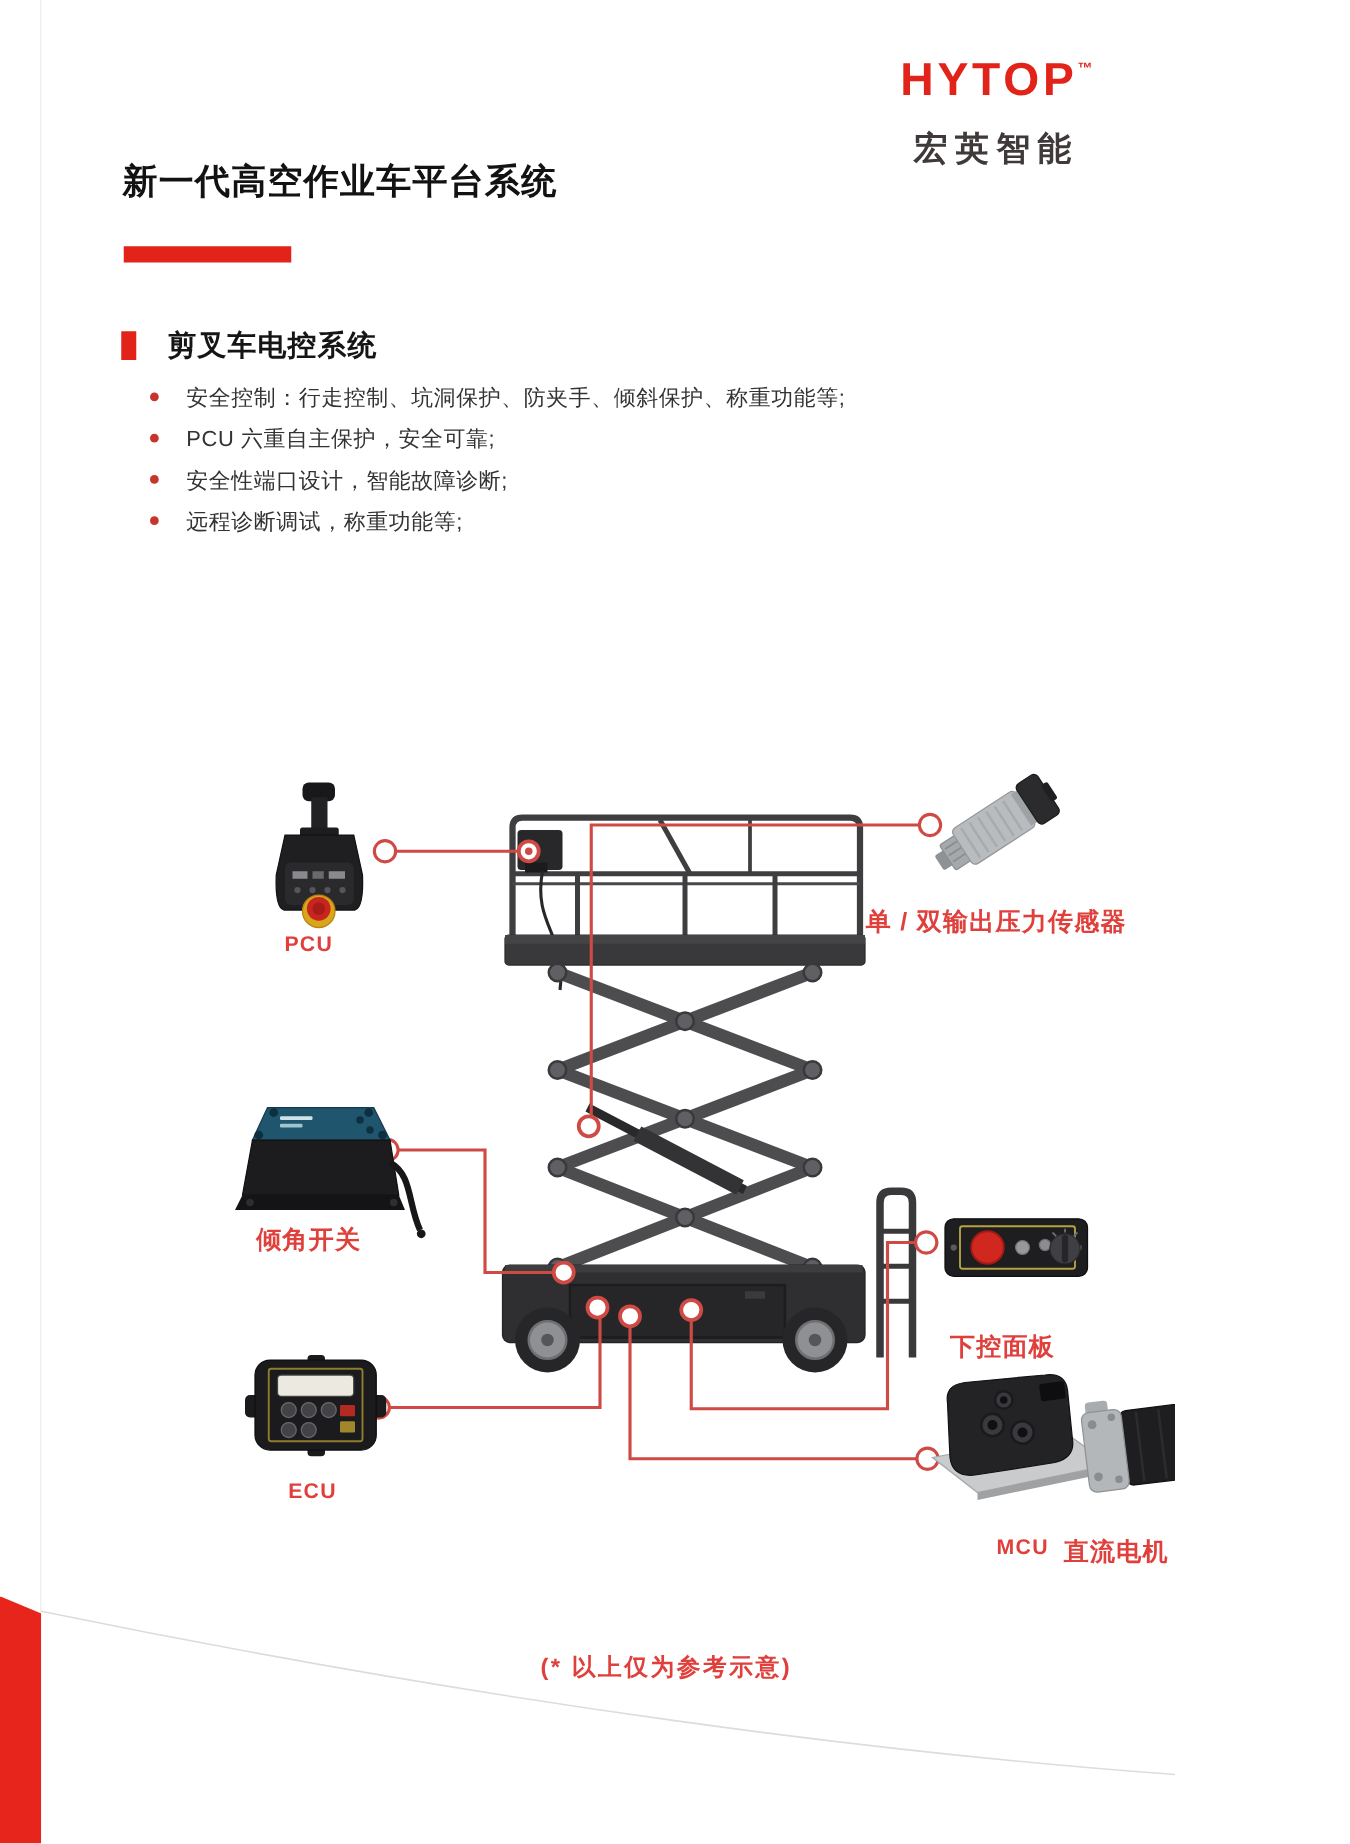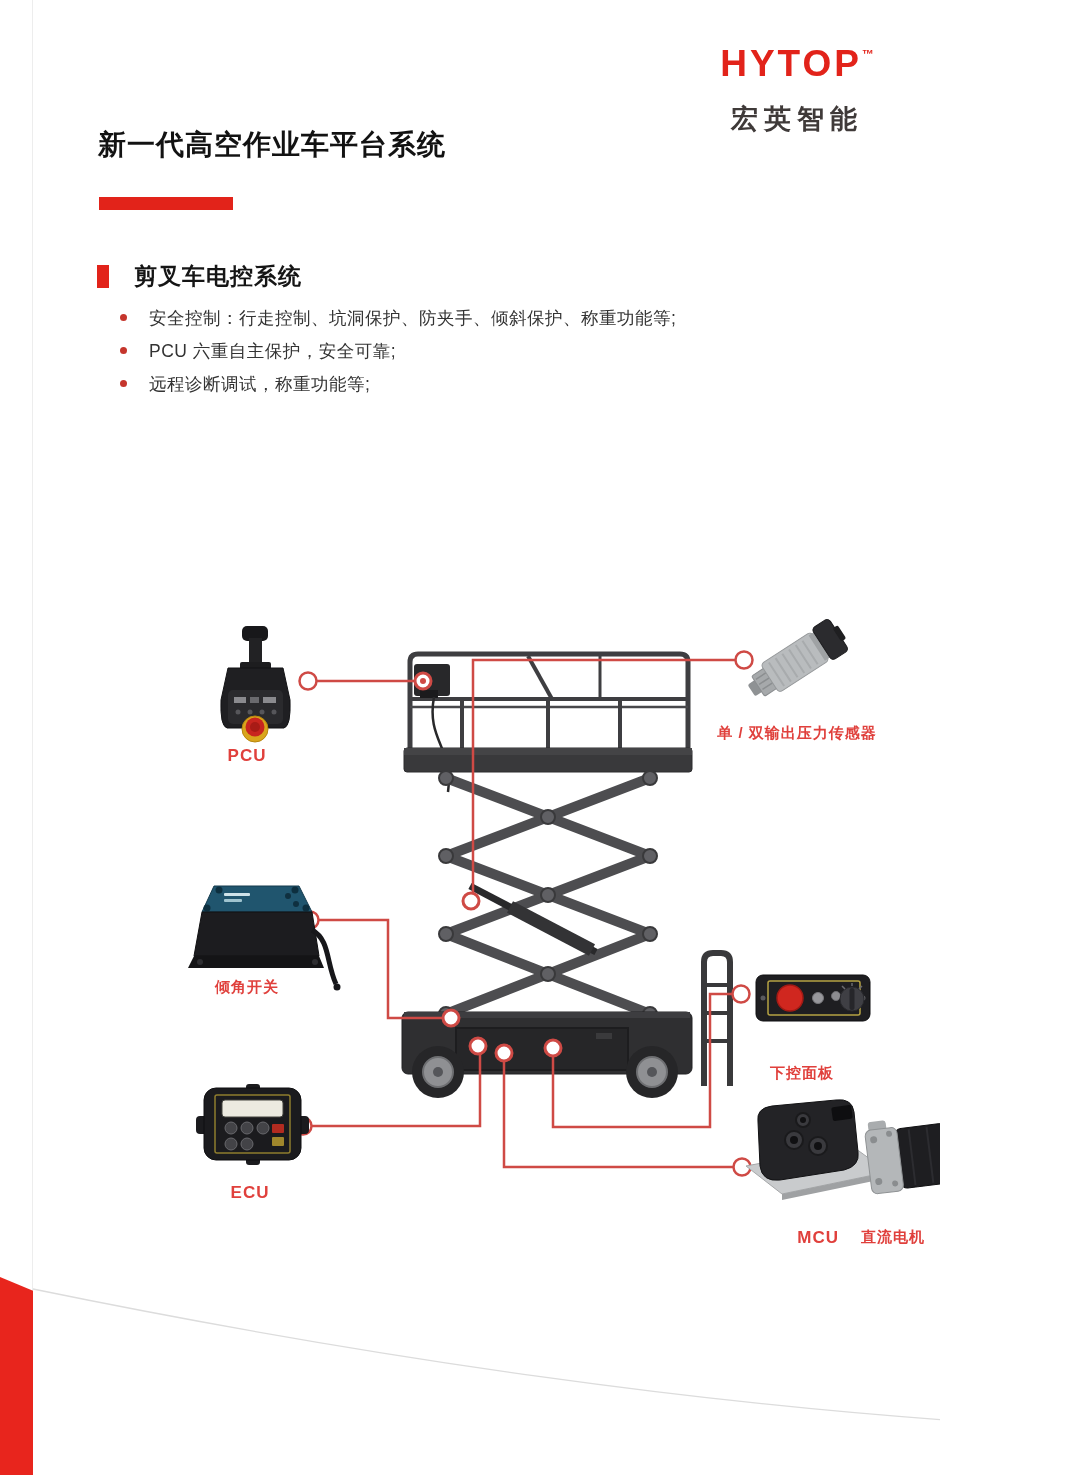--- a/index.html
+++ b/index.html
@@ -19,21 +19,21 @@
   
   .section-head{position:absolute;left:97px;top:245px;display:flex;align-items:center;}
   .section-square{width:12px;height:23px;background:#e2231a;margin-right:9px;}
   .section-title{margin:16px;font-size:23px;font-weight:700;color:#151515;letter-spacing:1px;}
   
   .bullets{position:absolute;left:120px;top:301px;margin:0;padding:0;list-style:none;}
   .bullet{display:flex;align-items:center;height:33px;}
   .dot{flex:0 0 auto;width:7px;height:7px;border-radius:50%;background:#c5352c;margin-right:22px;}
   .bullet-text{font-size:17.5px;color:#333333;letter-spacing:0.5px;}
   
-  .diagram-label{position:absolute;color:#e0403c;font-weight:700;text-align:center;font-size:15px;letter-spacing:1px;}
+  .diagram-label{position:absolute;color:#e0403c;font-weight:700;text-align:center;font-size:20px;letter-spacing:1px;}
   .footnote{position:absolute;left:370px;top:1321px;width:326px;text-align:center;
     color:#e0403c;font-weight:700;font-size:19px;letter-spacing:2px;}
   
   .corner-red{position:absolute;left:0;top:1277px;width:33px;height:198px;background:#e8251d;
     clip-path:polygon(0 0,100% 7%,100% 100%,0 100%);}
   svg{display:block;}
   .diagram-svg{position:absolute;left:0;top:600px;}
   .curve-svg{position:absolute;left:0;top:1270px;pointer-events:none;}
 </style>
 </head>
@@ -57,20 +57,24 @@
   </div>
 
   <ul class="bullets">
     <li class="bullet">
       <span class="dot"></span>
       <span class="bullet-text">安全控制：行走控制、坑洞保护、防夹手、倾斜保护、称重功能等;</span>
     </li>
     <li class="bullet">
       <span class="dot"></span>
       <span class="bullet-text">PCU 六重自主保护，安全可靠;</span>
+    </li>
+    <li class="bullet">
+      <span class="dot"></span>
+      <span class="bullet-text">安全性端口设计，智能故障诊断;</span>
     </li>
     <li class="bullet">
       <span class="dot"></span>
       <span class="bullet-text">远程诊断调试，称重功能等;</span>
     </li>
   </ul>
 
   <svg class="diagram-svg" width="1080" height="680" viewBox="0 600 1080 680">
 
     <g>
@@ -292,19 +296,20 @@
   </svg>
 
   <div class="diagram-label" style="left:200px;top:746px;width:94px;font-size:17px;">PCU</div>
   <div class="diagram-label" style="left:660px;top:724px;width:274px;">单 / 双输出压力传感器</div>
   <div class="diagram-label" style="left:187px;top:978px;width:120px;">倾角开关</div>
   <div class="diagram-label" style="left:742px;top:1064px;width:120px;">下控面板</div>
   <div class="diagram-label" style="left:203px;top:1183px;width:94px;font-size:17px;">ECU</div>
   <div class="diagram-label" style="left:745px;top:1228px;width:94px;font-size:17px;text-align:right;">MCU</div>
   <div class="diagram-label" style="left:833px;top:1228px;width:120px;">直流电机</div>
 
+  <div class="footnote">(* 以上仅为参考示意)</div>
 
   <svg class="curve-svg" width="1080" height="205" viewBox="0 1270 1080 205">
     <path d="M33,1289 C340,1352 720,1412 1082,1428" stroke="#dcdcdc" stroke-width="1.3" fill="none"></path>
   </svg>
   <div class="corner-red"></div>
 
 </div>
 
 </body></html>

